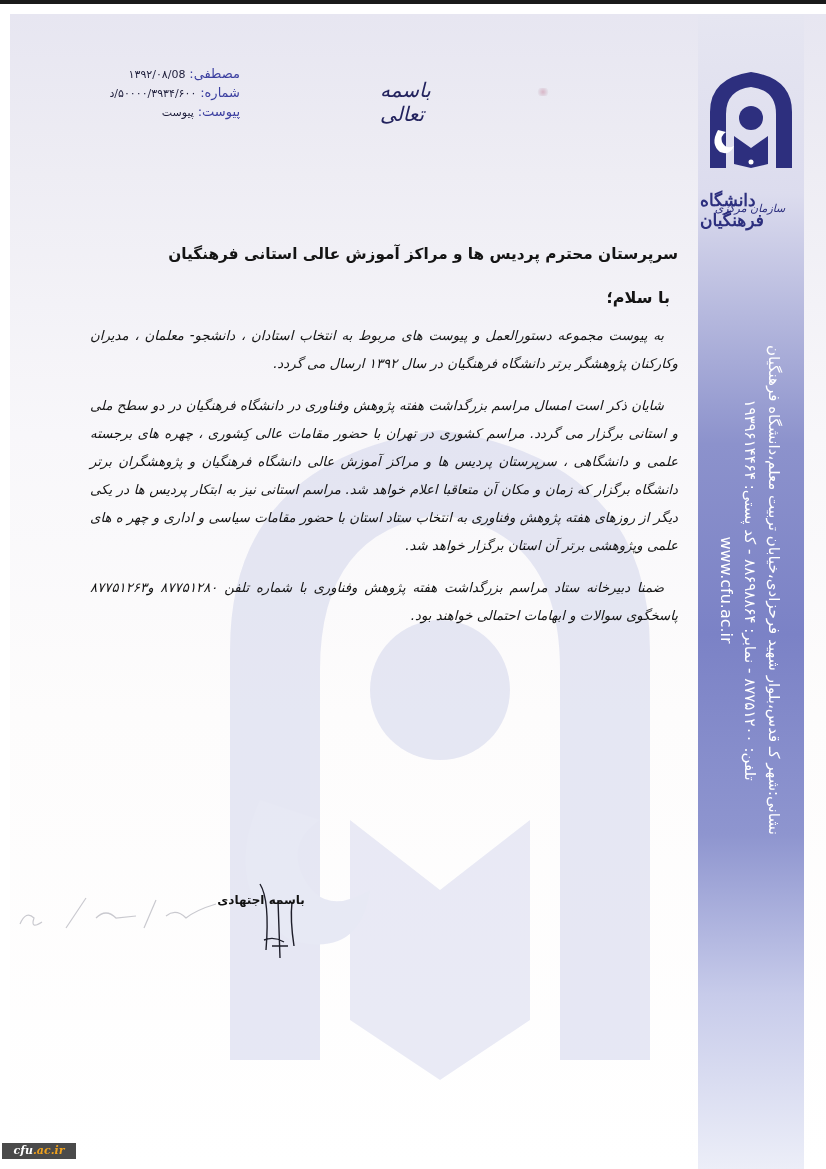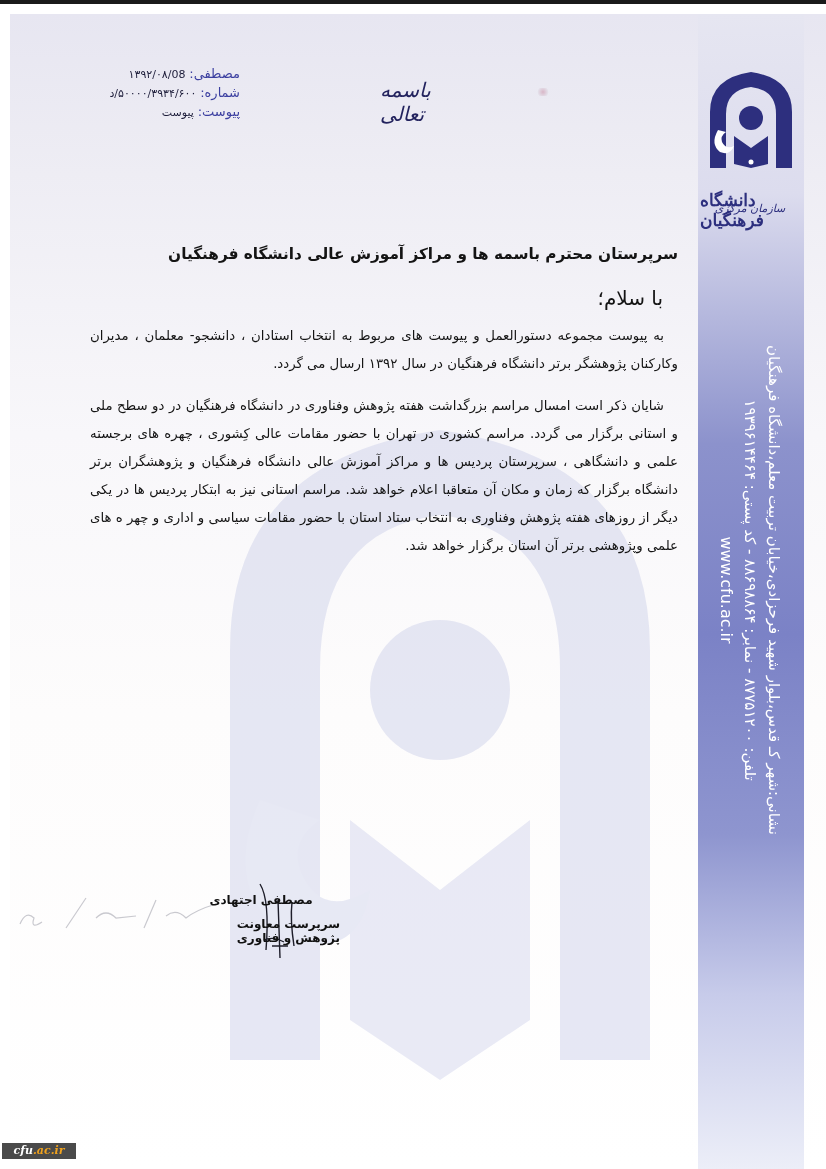--- a/index.html
+++ b/index.html
@@ -49,22 +49,22 @@
     position:absolute; left:380px; top:78px; width:90px; text-align:left;
     font-family:"DejaVu Serif", serif; font-style:italic; font-size:20px; color:#23235e; direction:rtl;
   }
   .speck { position:absolute; left:536px; top:88px; width:14px; height:8px; background:radial-gradient(circle,#d8b6c7 0,#e4e0ea 60%,transparent 70%); }
 
   .doc {
     position:absolute; left:90px; top:240px; width:588px; direction:rtl;
     color:#141414; font-size:13.3px; line-height:28px; text-align:justify;
   }
   .recipient { font-weight:bold; font-size:15.3px; margin:0 0 16px 0; line-height:28px; }
-  .greeting { font-weight:normal; font-size:20px; margin:0 15px 10px 0; }
-  .para { margin:0 0 14px 0; text-indent:14px; }
+  .greeting { font-weight:bold; font-size:16px; margin:0 8px 10px 0; }
+  .para { margin:0 0 14px 0; text-indent:14px;font-style:italic; }
 
   .sig { position:absolute; left:200px; top:893px; width:140px; direction:rtl; font-weight:bold; font-size:12px; color:#111; }
   .sig-name { text-align:center; margin-bottom:10px; padding-right:18px; }
   .sig-title { text-align:right; font-size:12px; }
   .sig-scrawl { position:absolute; left:244px; top:880px; width:64px; height:80px; }
   .left-scrawl { position:absolute; left:16px; top:888px; width:210px; height:50px; }
 
   .badge {
     position:absolute; left:2px; top:1143px; width:74px; height:16px; background:#4a4a4a;
     color:#f0a21e; font-family:"DejaVu Serif", serif; font-style:italic; font-weight:bold; font-size:11px;
@@ -116,33 +116,33 @@
     <span class="meta-label">شماره:</span>
     <span class="meta-val">۵۰۰۰۰/۳۹۳۴/۶۰۰/د</span>
   </div>
   <div class="meta-row">
     <span class="meta-label">پیوست:</span>
     <span class="meta-val">پیوست</span>
   </div>
 </div>
 
 <div class="doc">
-  <p class="recipient">سرپرستان محترم باسمه ها و مراکز آموزش عالی دانشگاه فرهنگیان</p>
+  <p class="recipient">سرپرستان محترم پردیس ها و مراکز آموزش عالی استانی فرهنگیان</p>
   <p class="greeting">با سلام؛</p>
   <p class="para">به پیوست مجموعه دستورالعمل و پیوست های مربوط به انتخاب استادان ، دانشجو- معلمان ، مدیران وکارکنان پژوهشگر برتر دانشگاه فرهنگیان در سال ۱۳۹۲ ارسال می گردد.</p>
   <p class="para">شایان ذکر است امسال مراسم بزرگداشت هفته پژوهش وفناوری در دانشگاه فرهنگیان در دو سطح ملی  و استانی برگزار می گردد. مراسم کشوری در تهران با حضور مقامات عالی کِشوری ، چهره های برجسته علمی و دانشگاهی ، سرپرستان پردیس ها و مراکز آموزش عالی دانشگاه فرهنگیان و پژوهشگران برتر دانشگاه برگزار که زمان و مکان آن متعاقبا اعلام خواهد شد. مراسم استانی نیز به ابتکار پردیس ها در یکی دیگر از روزهای هفته پژوهش وفناوری به انتخاب ستاد استان با حضور مقامات سیاسی و اداری و چهر ه های علمی وپژوهشی برتر آن استان برگزار خواهد شد.</p>
+  <p class="para">ضمنا دبیرخانه ستاد مراسم بزرگداشت هفته پژوهش وفناوری با شماره تلفن ۸۷۷۵۱۲۸۰ و۸۷۷۵۱۲۶۳ پاسخگوی سوالات و ابهامات احتمالی خواهند بود.</p>
 </div>
 
 <svg class="left-scrawl" viewBox="0 0 210 50">
   <path d="M4 36 Q10 22 18 30 Q14 42 26 34 M50 40 L70 10 M80 30 Q90 20 100 30 L120 28 M128 40 L140 12 M150 28 Q160 20 170 30 Q180 22 200 16" stroke="#c9c9cf" stroke-width="1.2" fill="none"></path>
 </svg>
 
 <svg class="sig-scrawl" viewBox="0 0 64 80">
   <path d="M16 4 Q26 20 22 70 M34 20 L36 78 M48 22 Q46 40 50 66 M20 60 Q30 56 40 62 M28 66 L44 66" stroke="#1e1e2a" stroke-width="1.4" fill="none"></path>
 </svg>
 <div class="sig">
-  <div class="sig-name">مصطفی اجتهادی</div>
-  <div class="sig-title">سرپرست معاونت پژوهش و فناوری</div>
+  <div class="sig-name">باسمه اجتهادی</div>
 </div>
 
 <div class="badge">
   <span class="w">cfu</span><span>.ac.ir</span>
 </div>
 
 </body></html>

